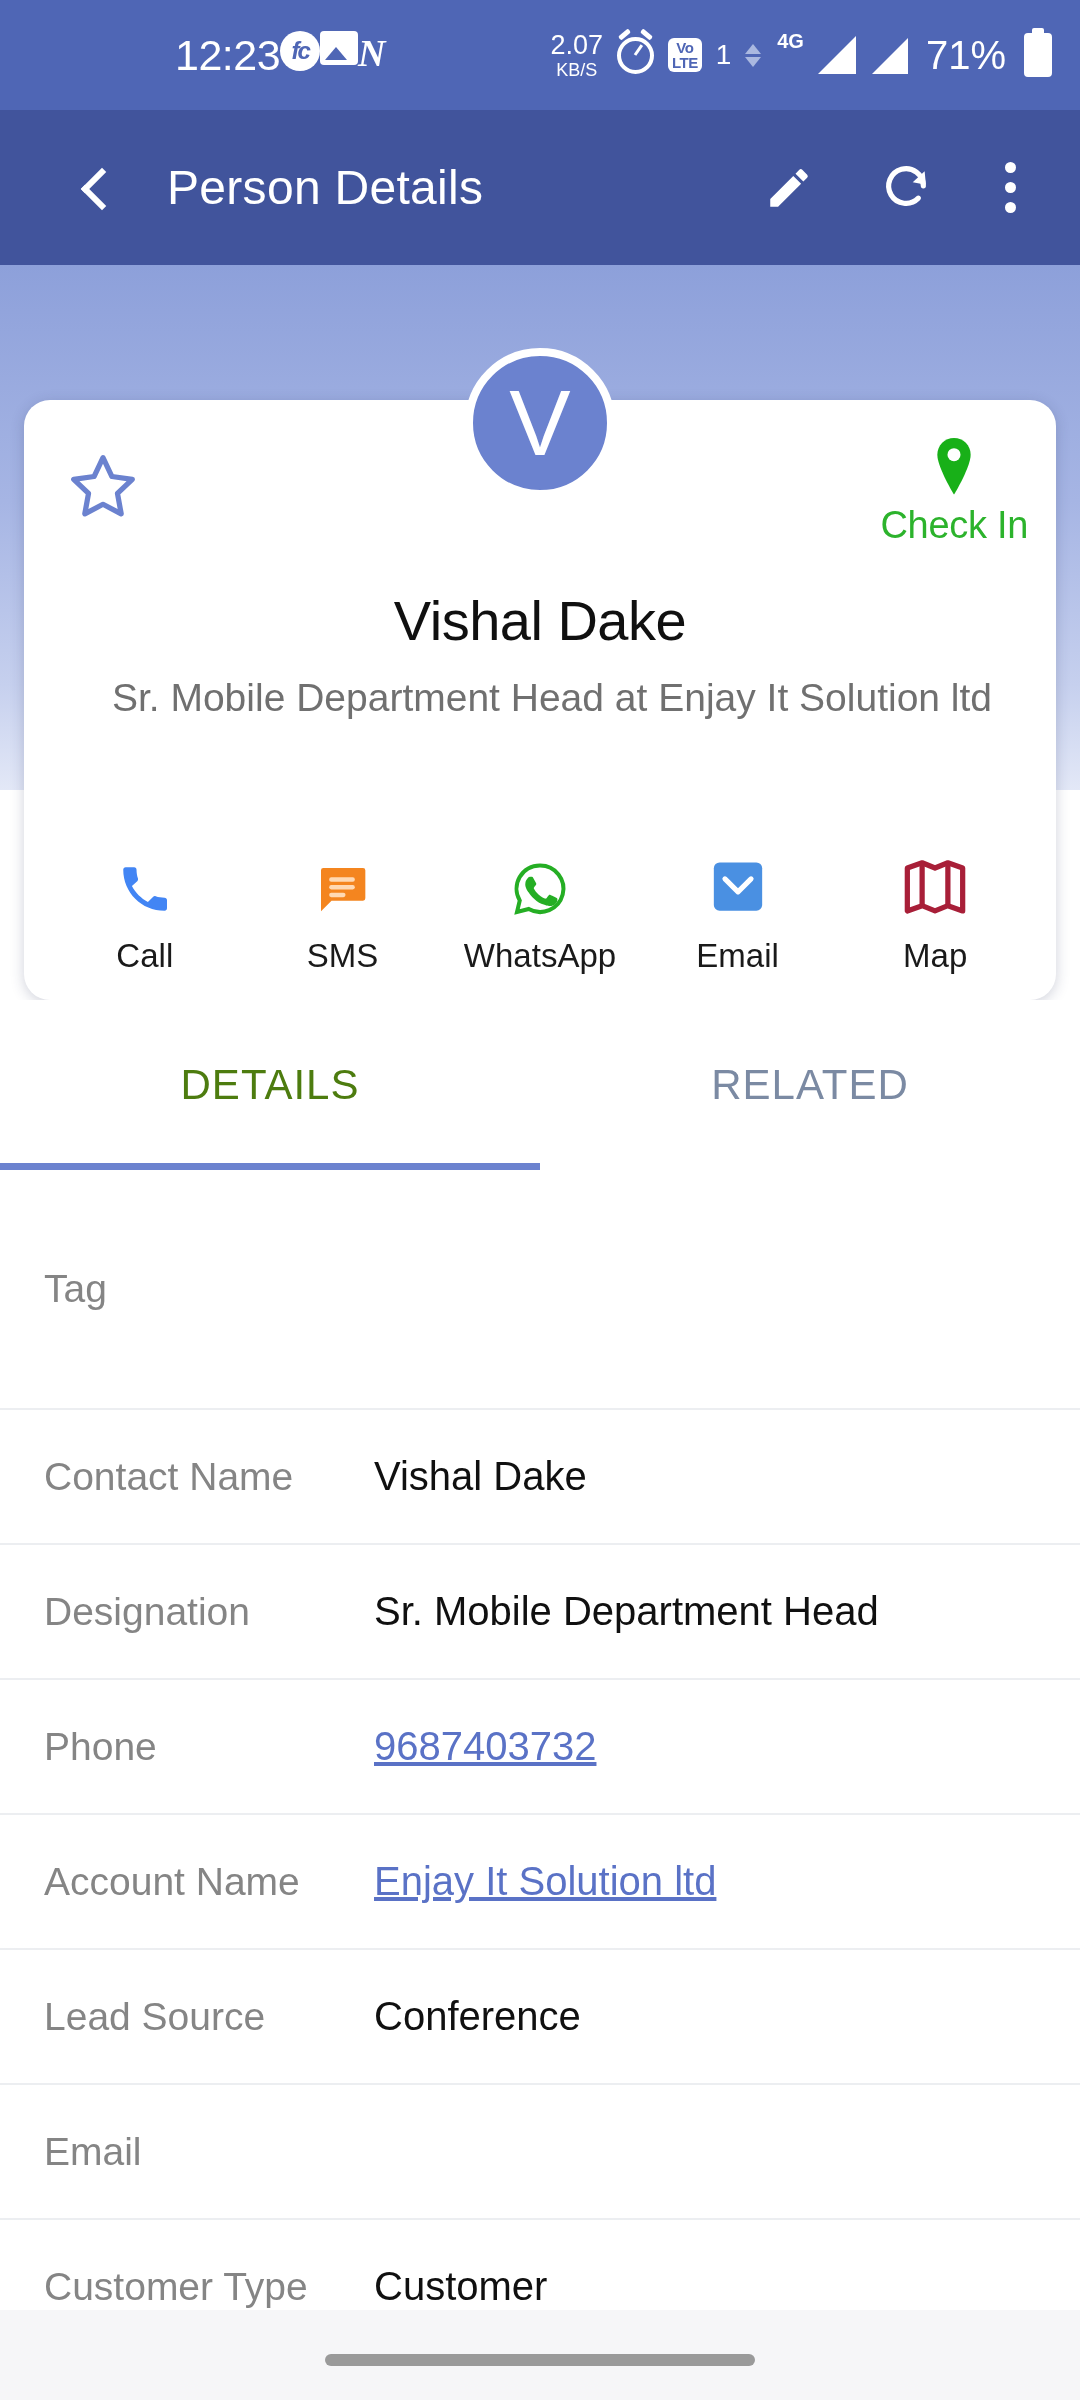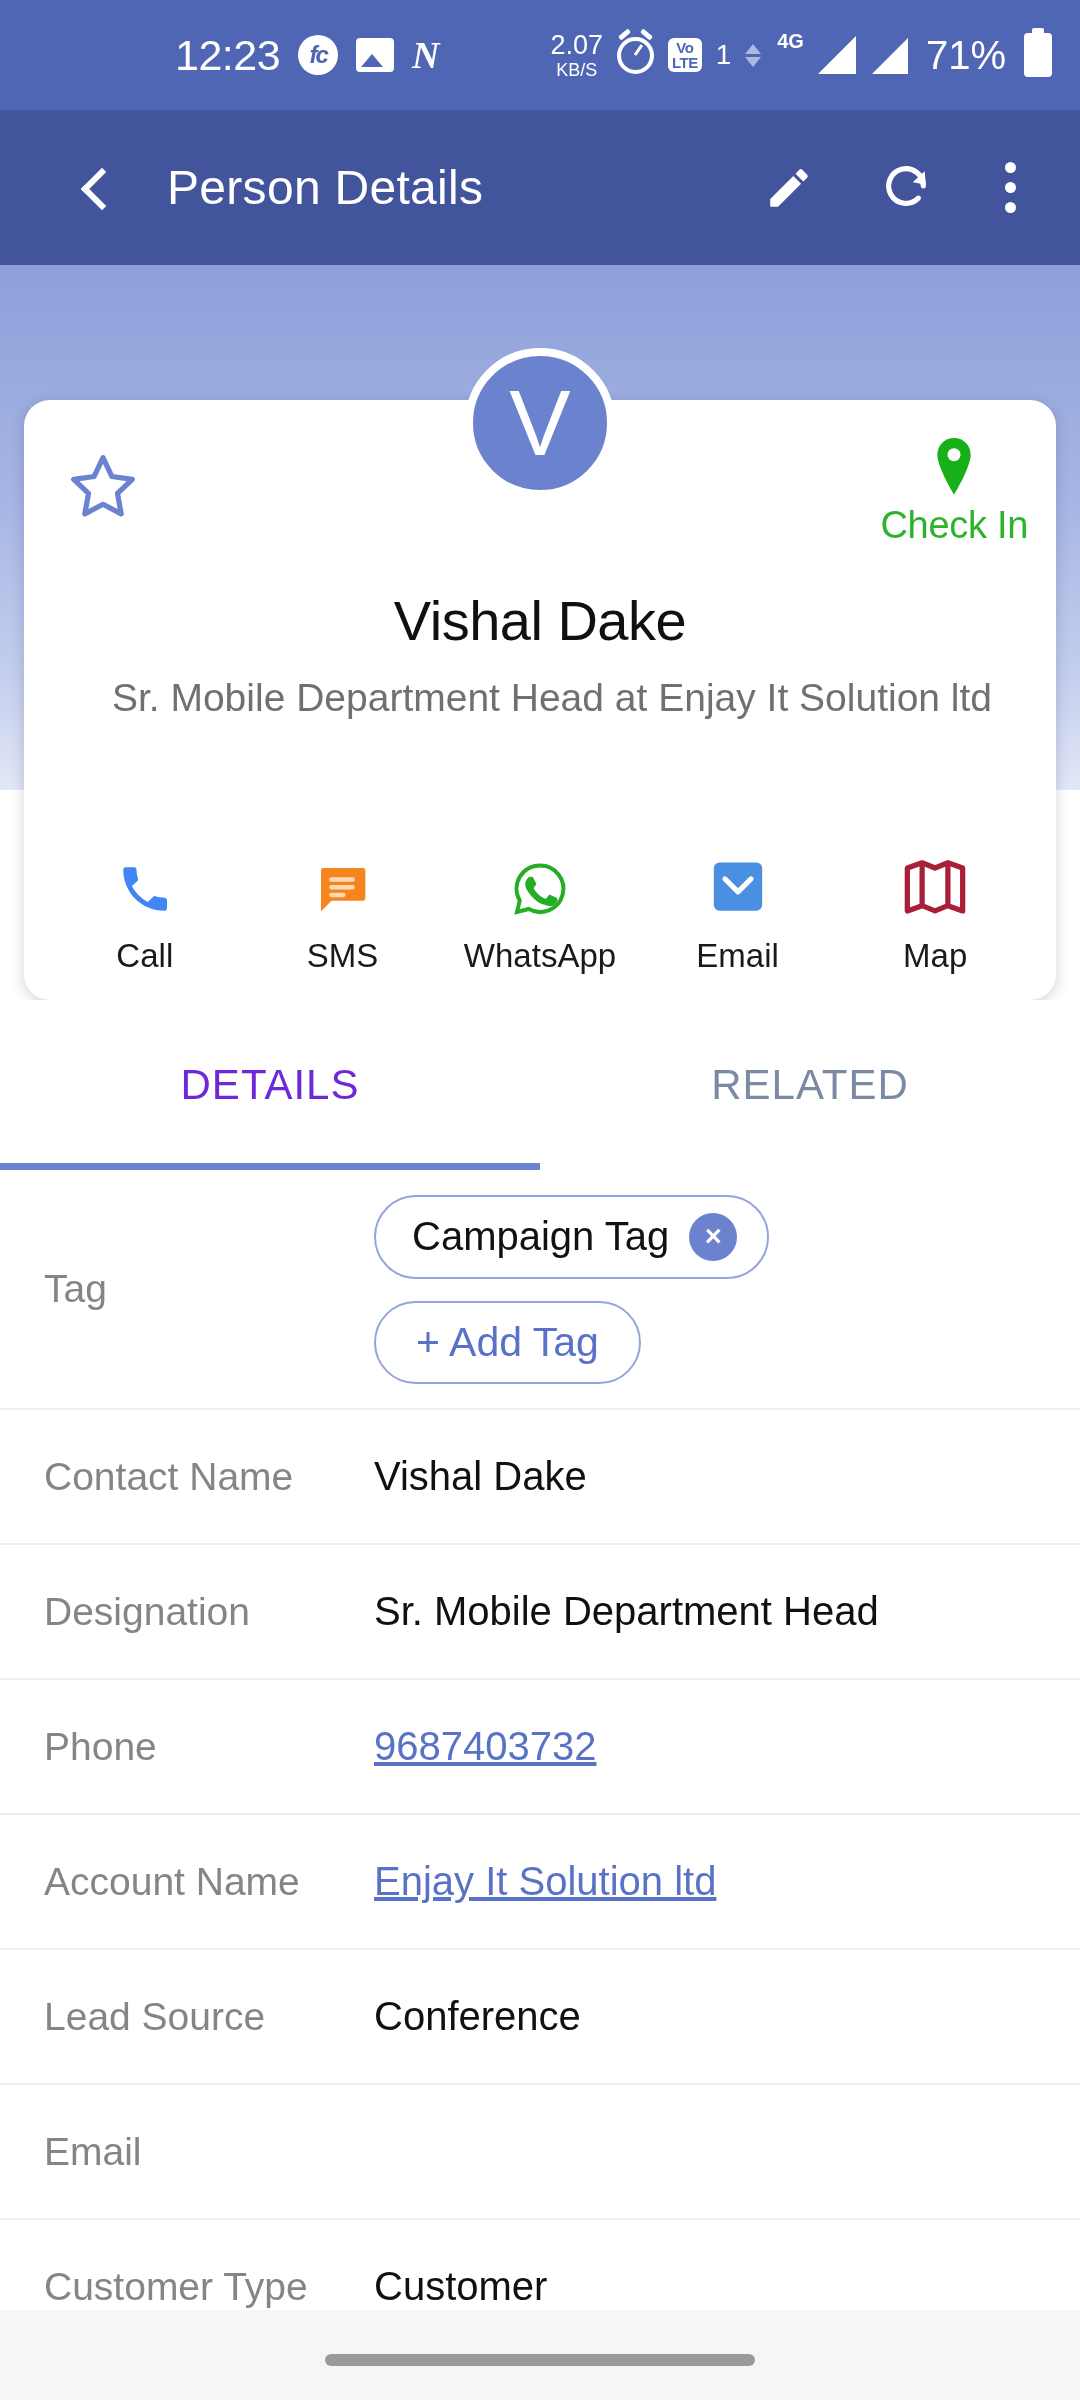--- a/index.html
+++ b/index.html
@@ -9,21 +9,21 @@
     background:#ffffff; overflow:hidden;
   }
   #screen { position:relative; width:1080px; height:2400px; overflow:hidden; background:#fff; }
 
   
   .statusbar {
     position:absolute; top:0; left:0; width:1080px; height:110px;
     background:#4f66b5;
     display:flex; align-items:center; color:#fff;
   }
-  .sb-left { display:flex; align-items:center; gap:18px; margin-left:175px; }
+  .sb-left { display:flex; margin-left:175px; }
   .sb-time { font-size:43px; letter-spacing:-0.5px; font-weight:400; }
   .ic-fc {
     width:40px; height:40px; border-radius:50%; background:#fff; color:#4f66b5;
     display:flex; align-items:center; justify-content:center;
     font-size:24px; font-weight:700; font-style:italic; letter-spacing:-2px;
   }
   .ic-img { width:38px; height:34px; background:#fff; border-radius:4px; position:relative; overflow:hidden; }
   .ic-img:after{
     content:""; position:absolute; left:5px; bottom:5px; width:0; height:0;
     border-left:11px solid transparent; border-right:11px solid transparent;
@@ -115,21 +115,21 @@
   }
   .action { display:flex; flex-direction:column; align-items:center; width:150px; cursor:pointer; }
   .action .glyph { height:72px; display:flex; align-items:center; justify-content:center; }
   .action .alabel { margin-top:12px; font-size:33px; color:#1a1a1a; font-weight:400; }
 
   
   .tabsbg { position:absolute; top:1000px; left:0; width:1080px; height:170px; background:#fff; }
   .tabs { position:absolute; top:1000px; left:0; width:1080px; height:170px; display:flex; }
   .tab { flex:1; display:flex; align-items:center; justify-content:center; cursor:pointer;
          font-size:42px; letter-spacing:1px; position:relative; }
-  .tab.active { color:#6d28d9;align-items:center; }
+  .tab.active { color:#4d7c0f;align-items:center; }
   .tab.inactive { color:#7b8aa3; }
   .tab.active:after {
     content:""; position:absolute; bottom:0; left:0; width:100%; height:7px; background:#6b82cf;
   }
 
   
   .rows { position:absolute; top:1170px; left:0; width:1080px; background:#fff; }
   .row { display:flex; align-items:center; border-bottom:2px solid #eceef1; min-height:135px; padding:0 44px; }
   .row .rlabel { width:330px; flex:0 0 330px; font-size:39px; color:#858585; font-weight:400; }
   .row .rvalue { flex:1; font-size:40px; color:#101010; font-weight:400; }
@@ -306,27 +306,20 @@
     </div>
     <div class="tab inactive">
       <span>RELATED</span>
     </div>
   </div>
 
   <div class="rows">
 
     <div class="row row-tag">
       <div class="rlabel">Tag</div>
-      <div class="tagcol">
-        <div class="chip">
-          <span>Campaign Tag</span>
-          <span class="x">×</span>
-        </div>
-        <div class="addtag">+ Add Tag</div>
-      </div>
     </div>
 
     <div class="row">
       <div class="rlabel">Contact Name</div>
       <div class="rvalue">Vishal Dake</div>
     </div>
 
     <div class="row">
       <div class="rlabel">Designation</div>
       <div class="rvalue">Sr. Mobile Department Head</div>

